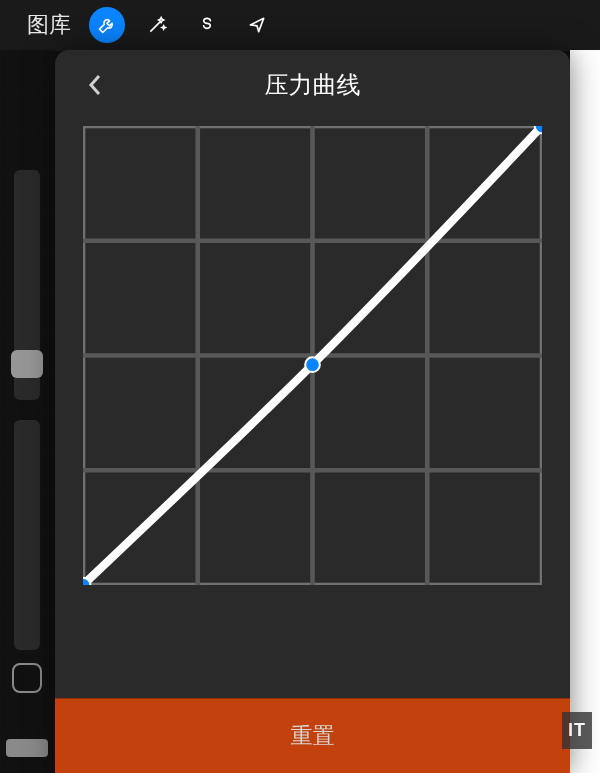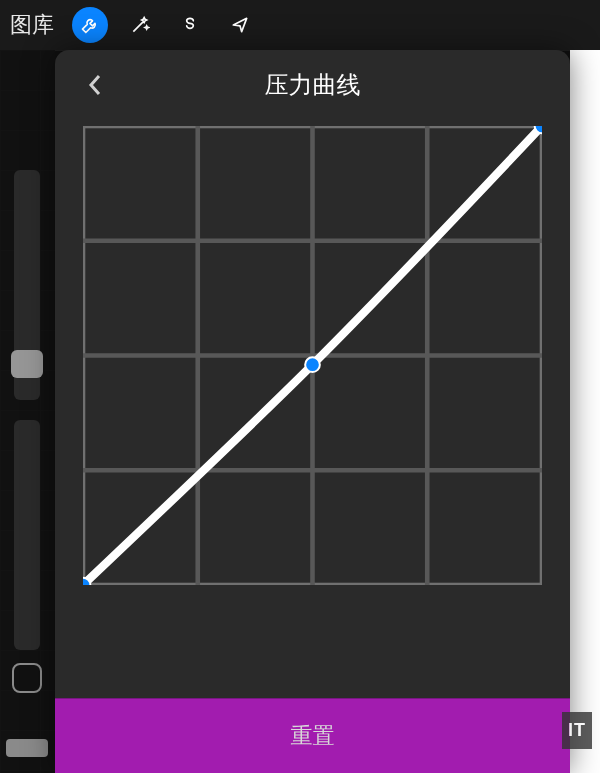--- a/index.html
+++ b/index.html
@@ -10,21 +10,21 @@
       font-family: -apple-system, "PingFang SC", sans-serif;
       color: #fff;
       position: relative;
       overflow: hidden;
     }
     .toolbar {
       height: 50px;
       display: flex;
       align-items: center;
       gap: 14px;
-      padding: 0 10px;
+      padding: 0 27px;
       background: #1a1a1a;
     }
     .toolbar .gallery-label {
       color: #e8e8e8;
       font-size: 22px;
       font-weight: 400;
       margin-right: 4px;
     }
     .toolbar .tb-btn {
       width: 36px;
@@ -157,21 +157,21 @@
     }
 
     .reset-btn {
       height:75px;
       display:flex;
       align-items:center;
       justify-content:center;
       color:#d8d8d8;
       font-size:22px;
       border-top:1px solid rgba(0,0,0,0.25);
-      background:#a21caf;
+      background:#c2410c;
     }
 
     .watermark {
       position:absolute;
       right:8px;
       bottom:24px;
       color:#fff;
       font-size:18px;
       font-weight:700;
       background:#333;

